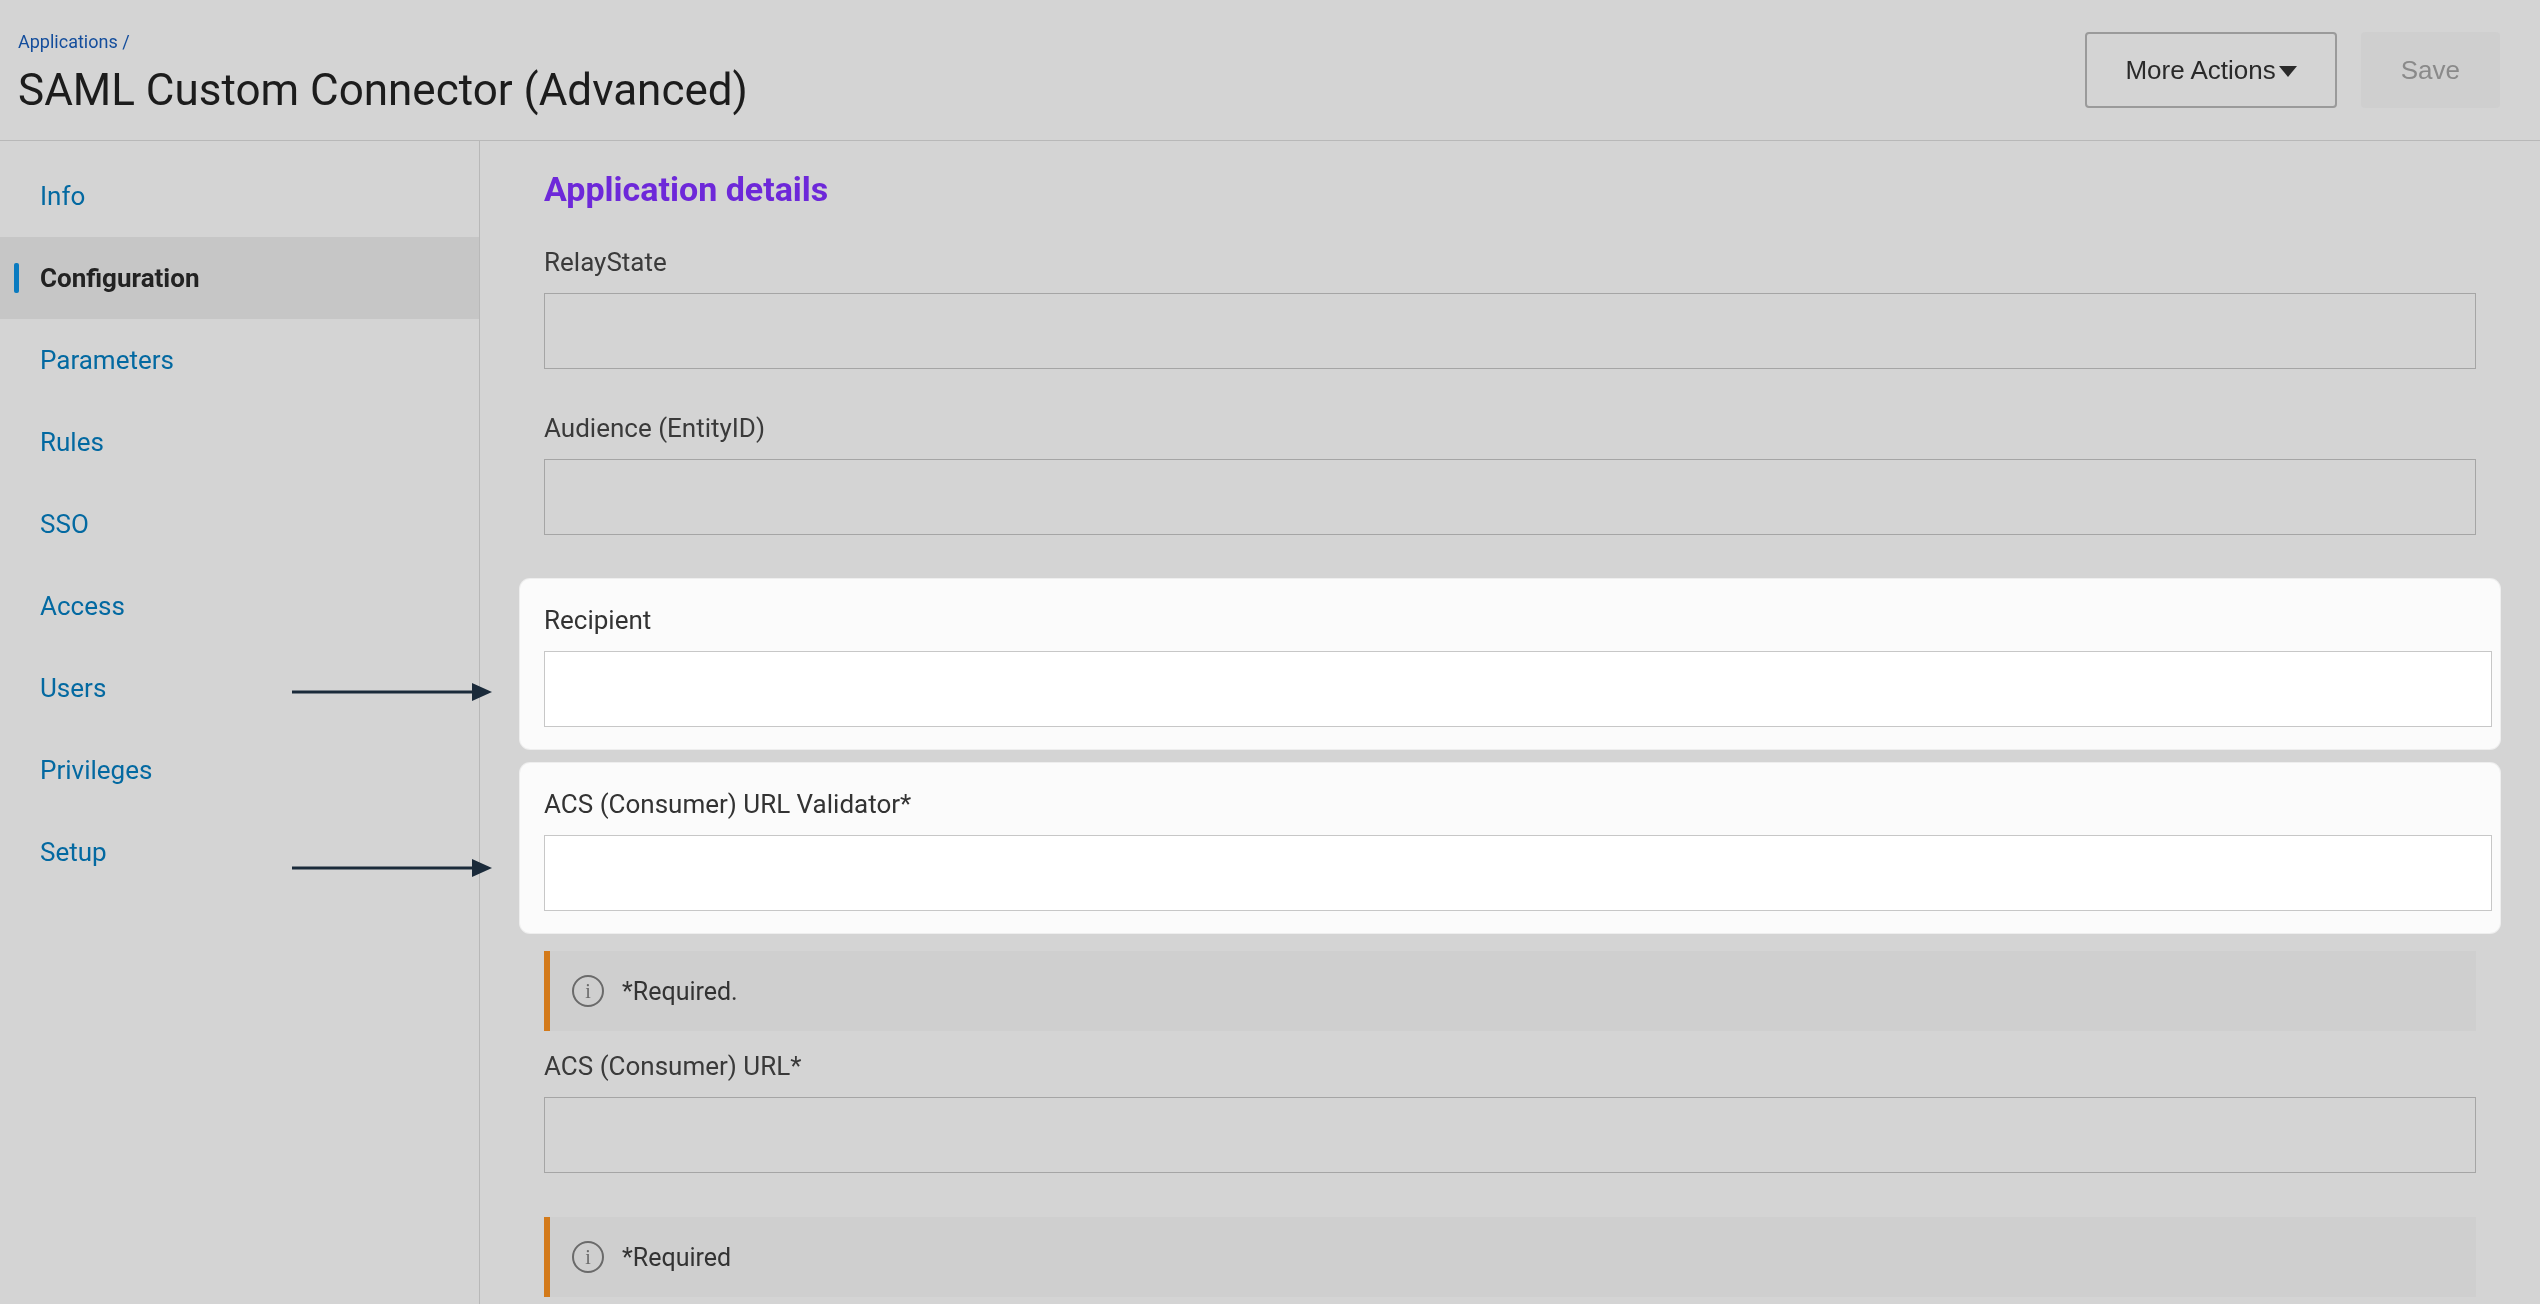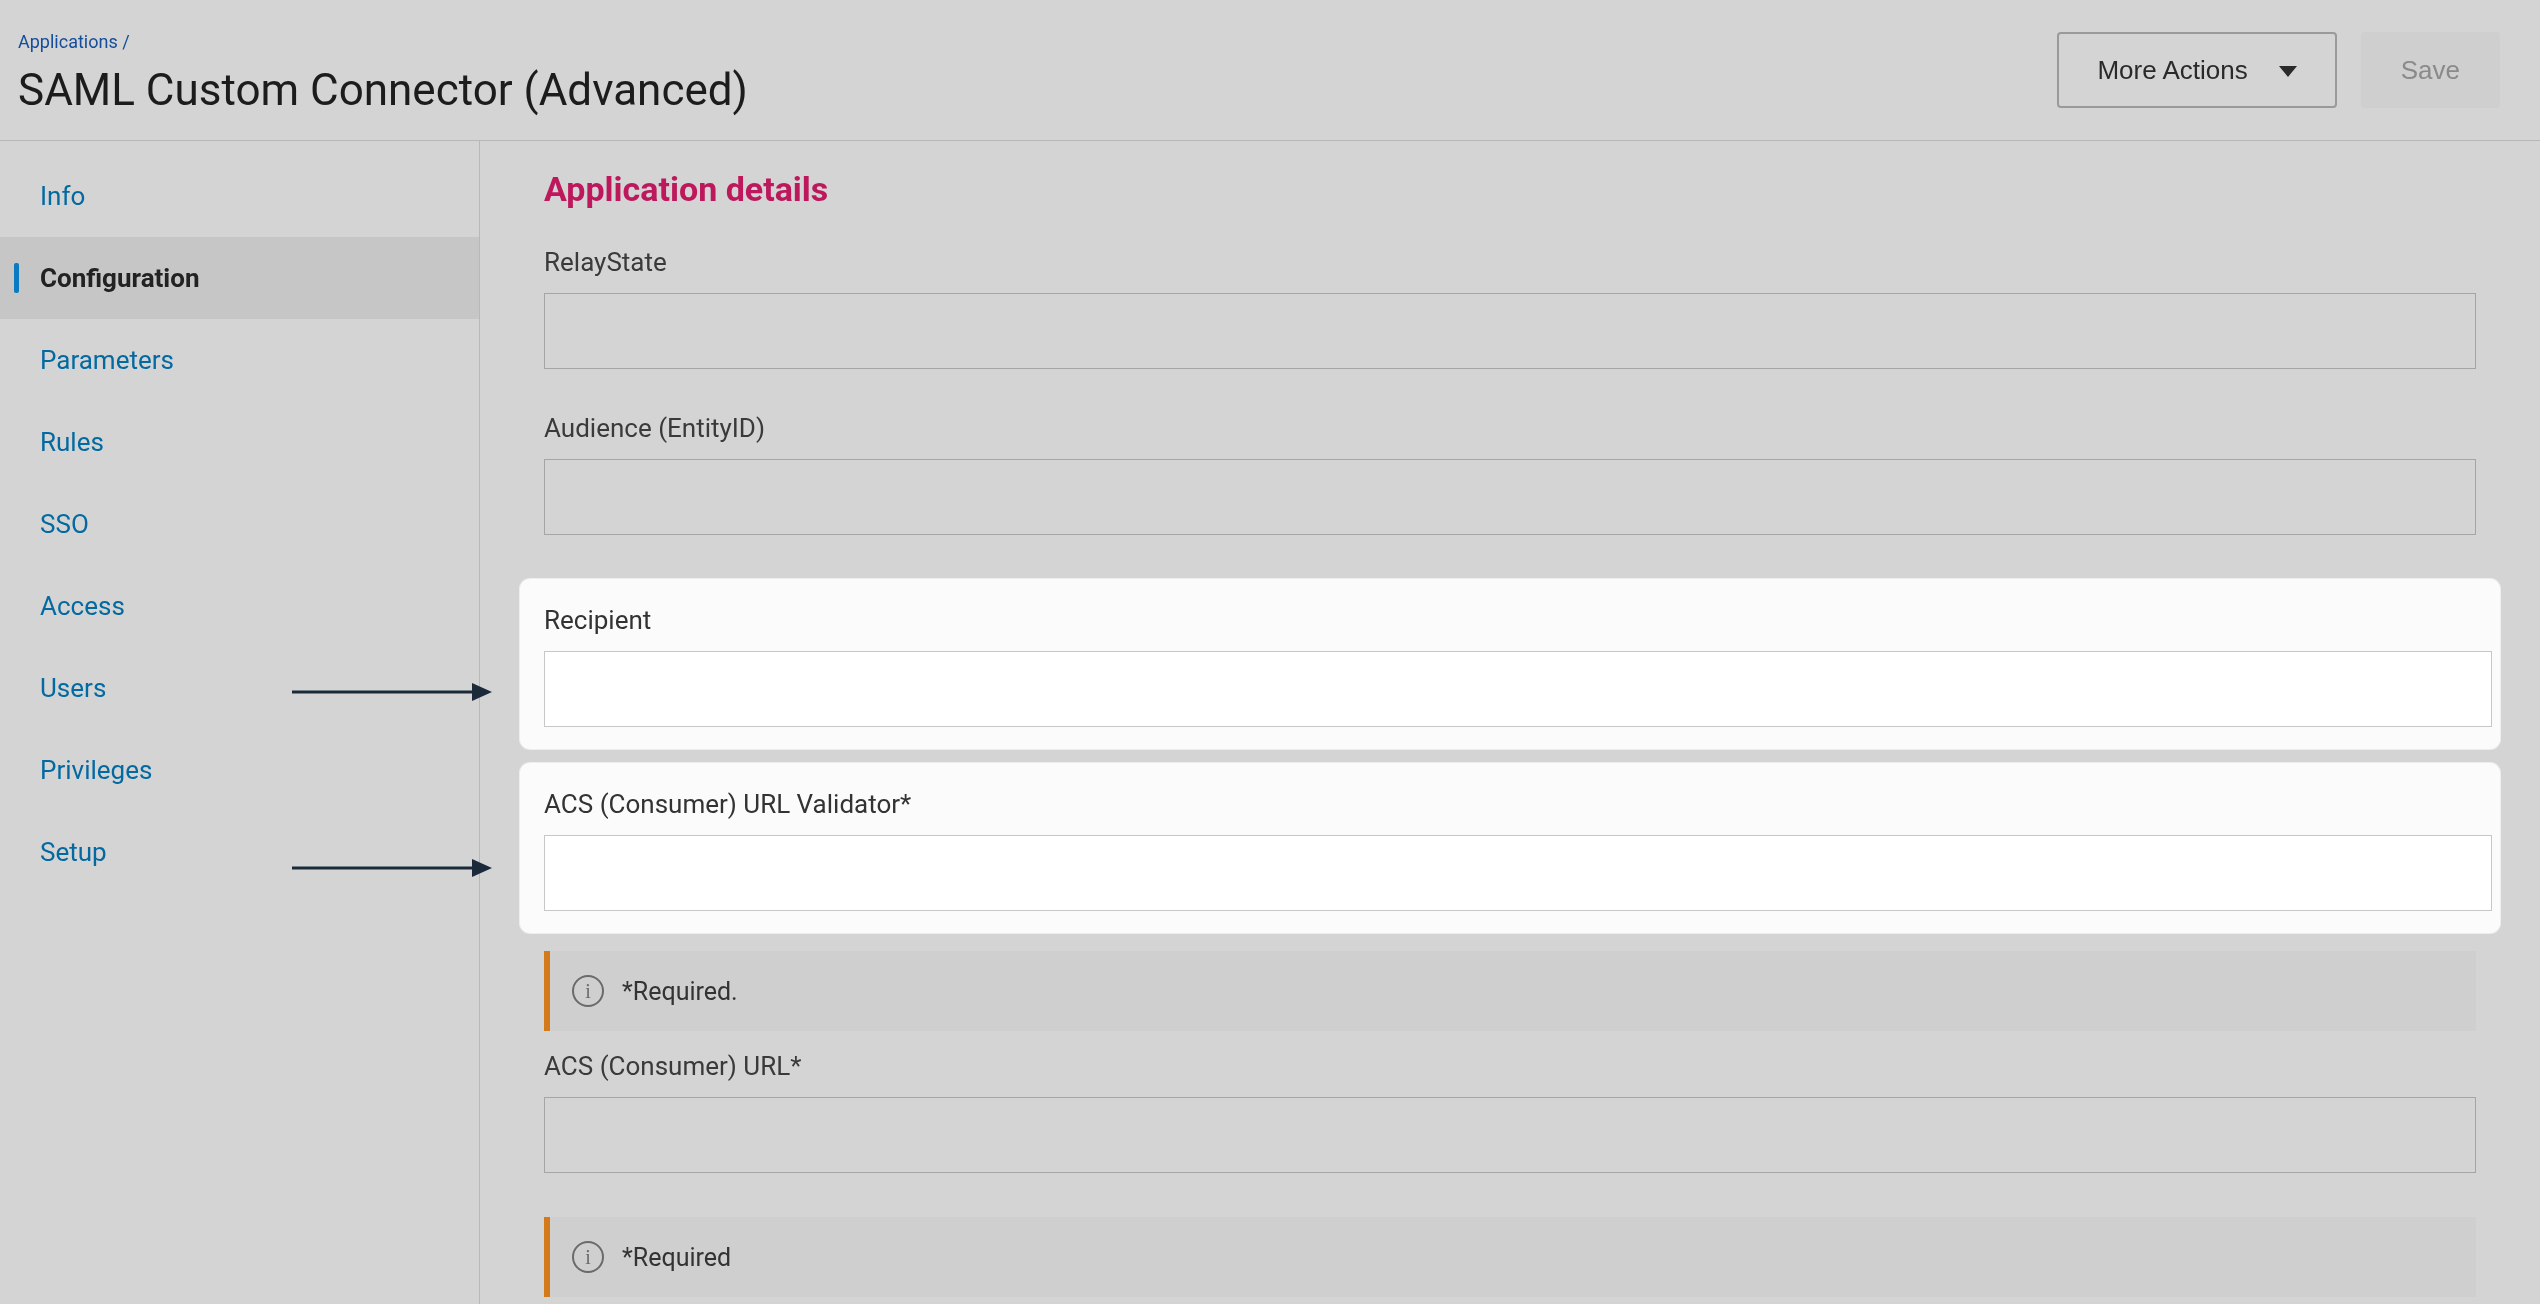--- a/index.html
+++ b/index.html
@@ -49,21 +49,21 @@
     align-items: center;
     margin-top: 4px;
   }
   .btn {
     height: 76px;
     padding: 0 38px;
     font-size: 26px;
     border-radius: 4px;
     display: inline-flex;
     align-items: center;
-    gap: 31px;
+    gap: 3px;
     cursor: pointer;
     background: #d4d4d4;
     border: 2px solid #9a9a9a;
     color: #2a2a2a;
   }
   .btn.save {
     border-color: transparent;
     background: #cfcfcf;
     color: #8a8a8a;
     cursor: default;
@@ -110,21 +110,21 @@
 
   .content {
     flex: 1;
     padding: 28px 64px 40px 64px;
     overflow-y: auto;
   }
   .section-title {
     font-size: 34px;
     font-weight: 700;
     margin: 0 0 38px 0;
-    color: #be185d;
+    color: #6d28d9;
   }
 
   .field { margin-bottom: 44px; }
   .field-label {
     font-size: 26px;
     color: #3a3a3a;
     margin-bottom: 16px;
   }
   .input {
     width: 100%;

